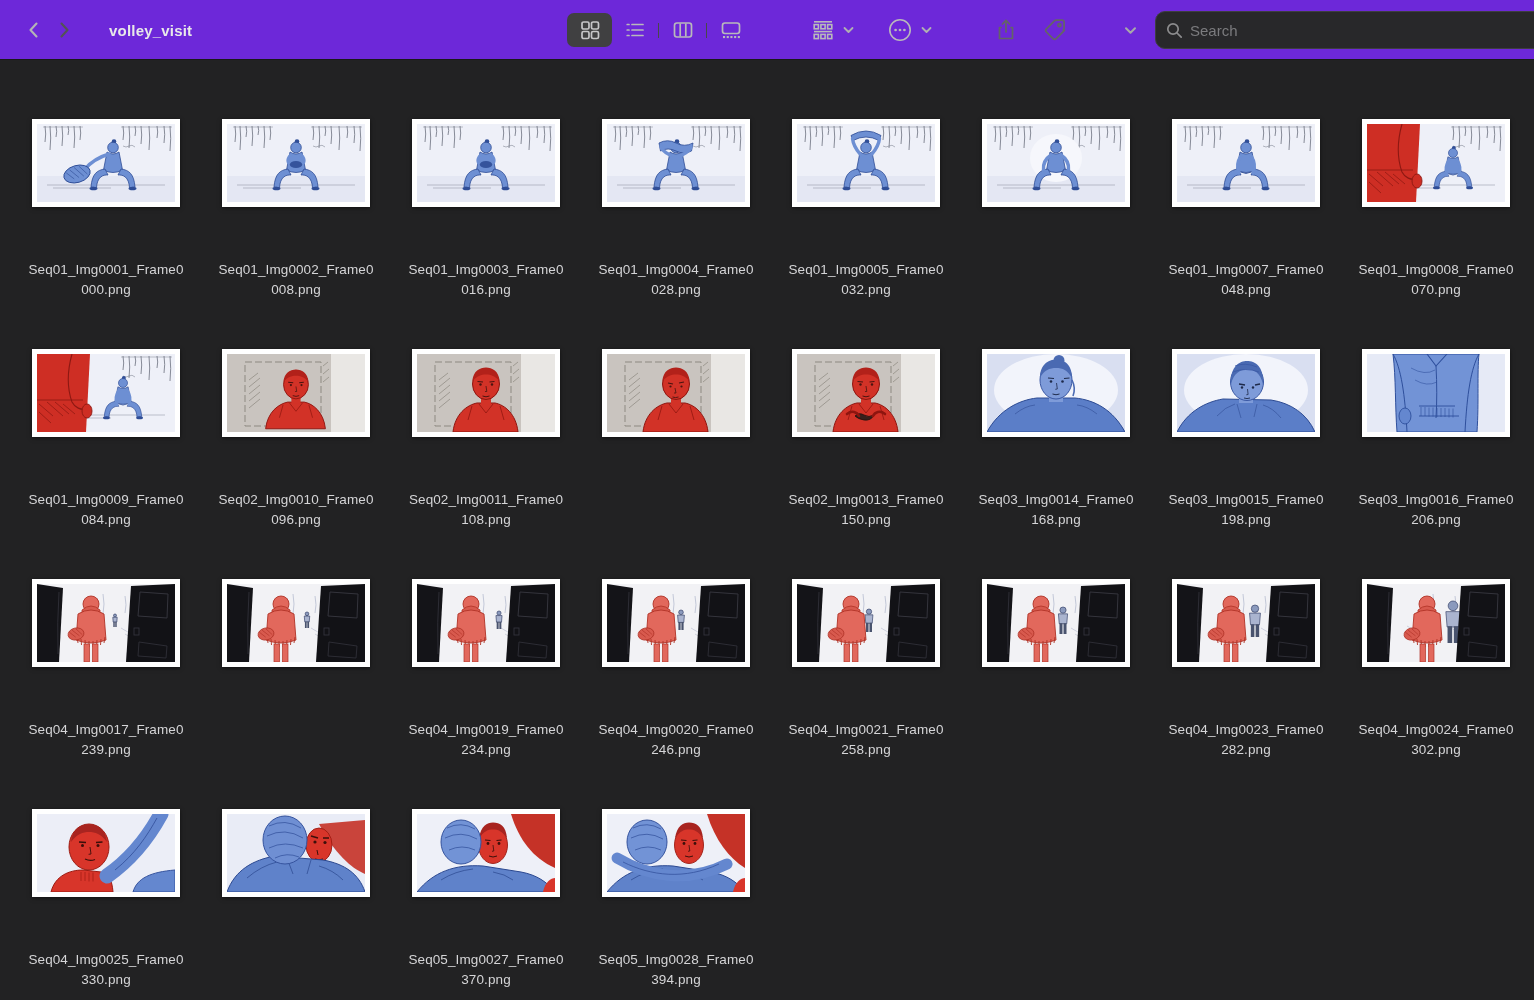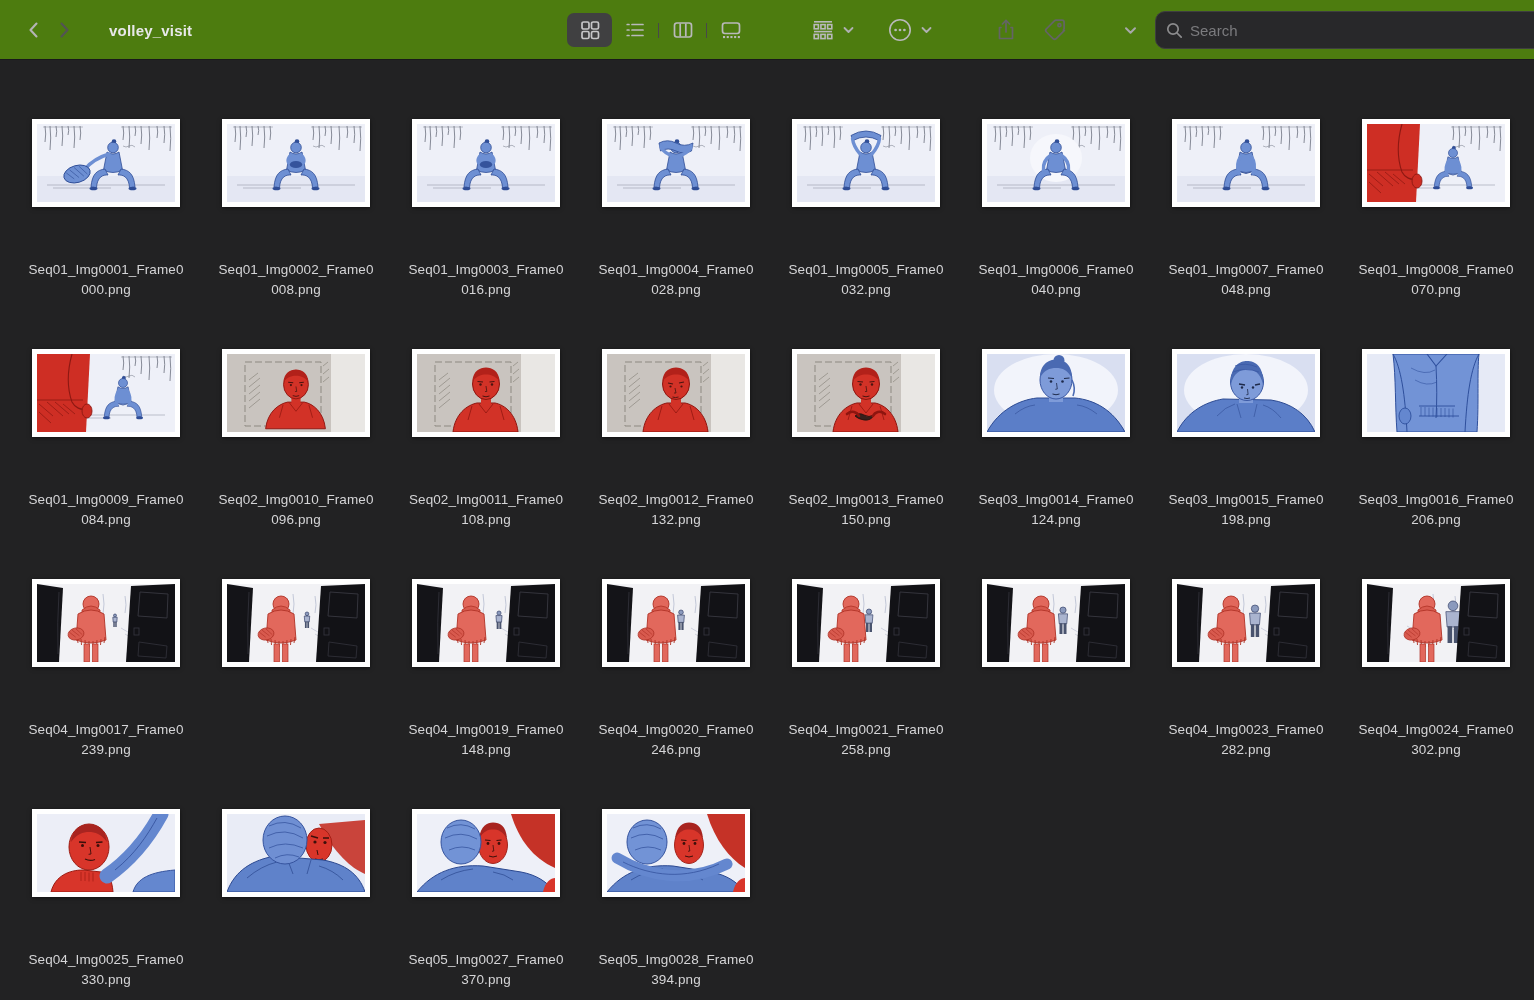--- a/index.html
+++ b/index.html
@@ -6,21 +6,21 @@
   html,body { width:1534px; height:1000px; overflow:hidden; }
   body {
     background:#222223;
     font-family:"Liberation Sans","DejaVu Sans",sans-serif;
     color:#d5d5d7;
     position:relative;
   }
   
   .toolbar {
     position:absolute; top:0; left:0; width:100%; height:60px;
-    background:#4d7c0f; border-bottom:1px solid #19191a;
+    background:#6d28d9; border-bottom:1px solid #19191a;
   }
   .tb-abs { position:absolute; top:0; height:60px; display:flex; align-items:center; }
   .nav-btn { width:30px; height:34px; display:flex; align-items:center; justify-content:center; border-radius:6px; cursor:default; }
   .win-title { font-size:15px; font-weight:700; color:#e8e8e9; letter-spacing:.2px; }
   .seg { display:flex; align-items:center; }
   .seg-btn { width:45px; height:34px; display:flex; align-items:center; justify-content:center; border-radius:7px; }
   .seg-btn.selected { background:#404041; }
   .seg-sep { width:1px; height:15px; background:#48484a; margin:0 1px; }
   .tb-group { display:flex; align-items:center; gap:6px; }
   .icon { display:block; }
@@ -444,24 +444,20 @@
   <circle cx="69" cy="23.5" r="5.3" fill="#6d8fd3" stroke="#2f4d96" stroke-width="0.8"></circle>
   <path d="M63,28 Q69,32 75,28 L78.5,46 Q69,51 59.5,46 Z" fill="#6d8fd3" stroke="#2f4d96" stroke-width="0.8"></path>
   <path d="M61,45 C53,46 48,50 47,63 L52.5,63.8 C53,53 59,50.5 64,51 Z" fill="#6d8fd3" stroke="#2f4d96" stroke-width="0.8"></path>
   <path d="M77,45 C85,46 90,50 91,63 L85.5,63.8 C85,53 79,50.5 74,51 Z" fill="#6d8fd3" stroke="#2f4d96" stroke-width="0.8"></path>
   <ellipse cx="49.5" cy="64.5" rx="4" ry="1.8" fill="#2f4d96"></ellipse>
   <ellipse cx="88.5" cy="64.5" rx="4" ry="1.8" fill="#2f4d96"></ellipse>
             <path d="M64,31 C58,35 56,41 56.5,46" fill="none" stroke="#6d8fd3" stroke-width="3.4" stroke-linecap="round"></path>
             <path d="M74,31 C80,35 82,41 81.5,46" fill="none" stroke="#6d8fd3" stroke-width="3.4" stroke-linecap="round"></path>
           </svg>
         </div>
-    <div class="fname">
-          <span class="l1">Seq01_Img0006_Frame0</span>
-          <span class="l2">040.png</span>
-        </div>
   </div>
 
   <div class="cell">
     <div class="thumb">
           <svg viewBox="0 0 138 78">
             <rect width="138" height="78" fill="#eef0f8"></rect>
             <rect x="0" y="52" width="138" height="26" fill="#e4e7f3"></rect>
             <path d="M8,2 q1.4,8 0,16" stroke="#6d7280" stroke-width="0.9" fill="none" opacity="0.9"></path>
             <path d="M13,2 q1.4,12 0,24" stroke="#6d7280" stroke-width="0.9" fill="none" opacity="0.9"></path>
             <path d="M19,2 q1.4,5.5 0,11" stroke="#6d7280" stroke-width="0.9" fill="none" opacity="0.9"></path>
@@ -650,24 +646,20 @@
     <ellipse cx="69" cy="30" rx="13.5" ry="15.5" fill="#d23227" stroke="#8e150f" stroke-width="1"></ellipse>
     <path d="M55.5,27 C56,17 63,13.5 69,13.5 C75,13.5 82,17 82.5,27 C78,22 74,20.5 69,20.5 C64,20.5 60,22 55.5,27 Z" fill="#b2211a"></path>
     <path d="M61,29 l5,1 M72,29 l5,-1" stroke="#4a1410" stroke-width="1.1"></path>
               <circle cx="63.5" cy="32.5" r="1.1" fill="#4a1410"></circle>
               <circle cx="74.5" cy="32.5" r="1.1" fill="#4a1410"></circle>
               <path d="M68,34 l1,5 l-2,0" fill="none" stroke="#4a1410" stroke-width="0.8"></path>
               <path d="M65.5,43 q3,1.2 6,0" fill="none" stroke="#4a1410" stroke-width="0.9"></path>
   </g>
           </svg>
         </div>
-    <div class="fname">
-          <span class="l1">Seq02_Img0012_Frame0</span>
-          <span class="l2">132.png</span>
-        </div>
   </div>
 
   <div class="cell">
     <div class="thumb">
           <svg viewBox="0 0 138 78">
             <rect width="138" height="78" fill="#c9c4bf"></rect>
   <rect x="104" y="0" width="34" height="78" fill="#e9e7e4"></rect>
   <rect x="18" y="8" width="76" height="64" fill="none" stroke="#8d8981" stroke-width="1" stroke-dasharray="7 3"></rect>
   <path d="M22,26 l9,-7 M22,33 l11,-9 M22,40 l11,-9 M22,47 l11,-9 M22,54 l11,-9" stroke="#7c786f" stroke-width="0.7" opacity="0.8"></path>
   <path d="M96,12 l5,-4 M96,20 l6,-5 M96,28 l6,-5" stroke="#7c786f" stroke-width="0.7" opacity="0.8"></path>
@@ -707,21 +699,21 @@
     <path d="M85,26 q4,8 1,16" fill="none" stroke="#4a6ab2" stroke-width="1.6"></path>
     <path d="M61,24 l6,0.5 M77,24.5 l5.5,-0.5" stroke="#1e2a4a" stroke-width="1.2"></path>
     <circle cx="64" cy="27.5" r="1.3" fill="#1e2a4a"></circle>
             <circle cx="75.5" cy="27.5" r="1.3" fill="#1e2a4a"></circle>
     <path d="M69.5,29 l0.8,6 l-2,0.3" fill="none" stroke="#1e2a4a" stroke-width="0.8"></path>
     <path d="M65.5,40 q3.5,1.5 7,0" fill="none" stroke="#1e2a4a" stroke-width="1"></path>
           </svg>
         </div>
     <div class="fname">
           <span class="l1">Seq03_Img0014_Frame0</span>
-          <span class="l2">124.png</span>
+          <span class="l2">168.png</span>
         </div>
   </div>
 
   <div class="cell">
     <div class="thumb">
           <svg viewBox="0 0 138 78">
             <rect width="138" height="78" fill="#d9dff1"></rect>
             <ellipse cx="69" cy="36" rx="62" ry="36" fill="#f2f4fb"></ellipse>
             <path d="M0,78 C10,58 28,48 46,45 L94,46 C114,49 130,60 138,78 Z" fill="#5b7ec8" stroke="#2c4a92" stroke-width="1"></path>
   <path d="M40,62 q8,-9 18,-12 M104,64 q-8,-10 -18,-13 M60,50 l4,14 M80,50 l-3,13" fill="none" stroke="#2c4a92" stroke-width="0.8" opacity="0.7"></path>
@@ -861,21 +853,21 @@
   <path d="M0,0 L26,4 L22,78 L0,78 Z" fill="#141418"></path>
   <path d="M22,8 q-2,30 -1,62" stroke="#34343c" stroke-width="0.8" fill="none"></path>
   <path d="M94,2 L138,0 L138,78 L89,78 Z" fill="#121216"></path>
   <path d="M103,8 L131,10 L130,34 L101,32 Z" fill="none" stroke="#34343c" stroke-width="1"></path>
   <rect x="97" y="44" width="5" height="7" fill="none" stroke="#34343c" stroke-width="0.9"></rect>
   <path d="M102,58 L130,62 L129,74 L101,72 Z" fill="none" stroke="#2c2c34" stroke-width="1"></path>
           </svg>
         </div>
     <div class="fname">
           <span class="l1">Seq04_Img0019_Frame0</span>
-          <span class="l2">148.png</span>
+          <span class="l2">234.png</span>
         </div>
   </div>
 
   <div class="cell">
     <div class="thumb">
           <svg viewBox="0 0 138 78">
             <rect width="138" height="78" fill="#f2f2f5"></rect>
   <path d="M60,14 q2,8 0,16 M66,10 q2,10 0,20 M88,12 q2,9 0,17 M96,16 q2,7 0,13 M103,13 q2,8 0,15" stroke="#c3c8d8" stroke-width="1" fill="none"></path>
   <path d="M40,42 l14,8 M44,48 l16,9 M84,44 l12,7 M88,50 l10,6" stroke="#c9cdda" stroke-width="0.9" fill="none"></path>
   <g>

